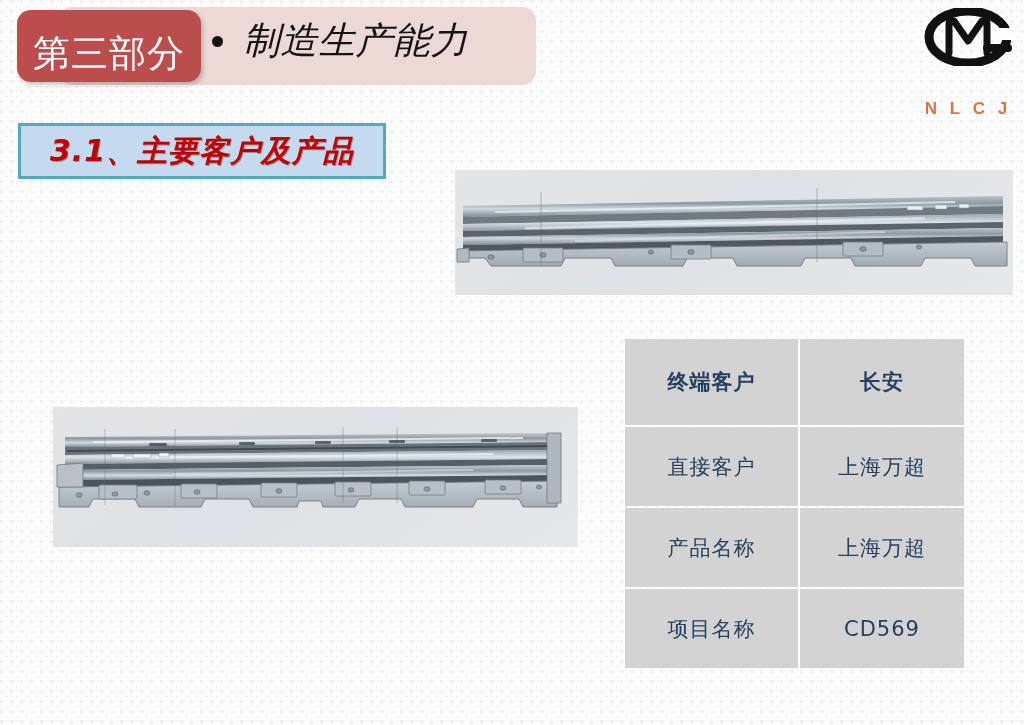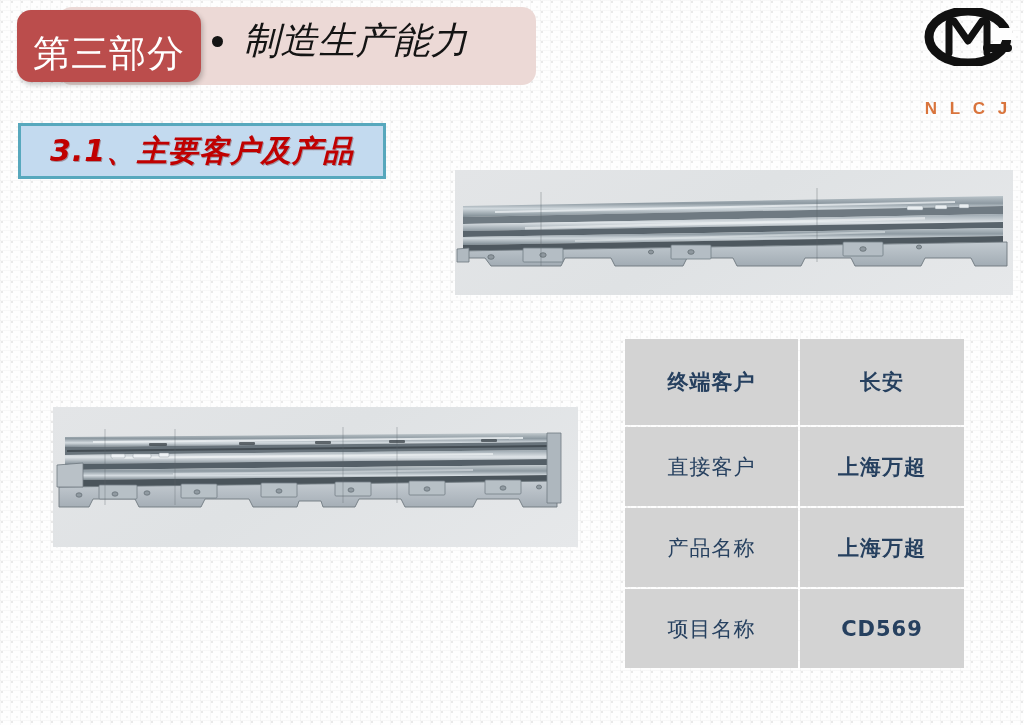--- a/index.html
+++ b/index.html
@@ -177,21 +177,21 @@
     color: #26405f;
     font-size: 21px;
     font-family: "DejaVu Sans", "Liberation Sans", sans-serif;
     letter-spacing: 1px;
     padding: 0;
   }
   .spec-table tr.header-row td {
     font-weight: bold;
   }
   .spec-table td.col-label { width: 173px; }
-  .spec-table td.col-value { width: 164px; font-weight: bold; }
+  .spec-table td.col-value { width: 164px; }
   .spec-table tr.header-row td { height: 86px; }
   .spec-table tr.body-row td { height: 79px; }
 </style>
 </head>
 <body>
 
 <div class="slide">
 
   <div class="header-band"></div>
 

